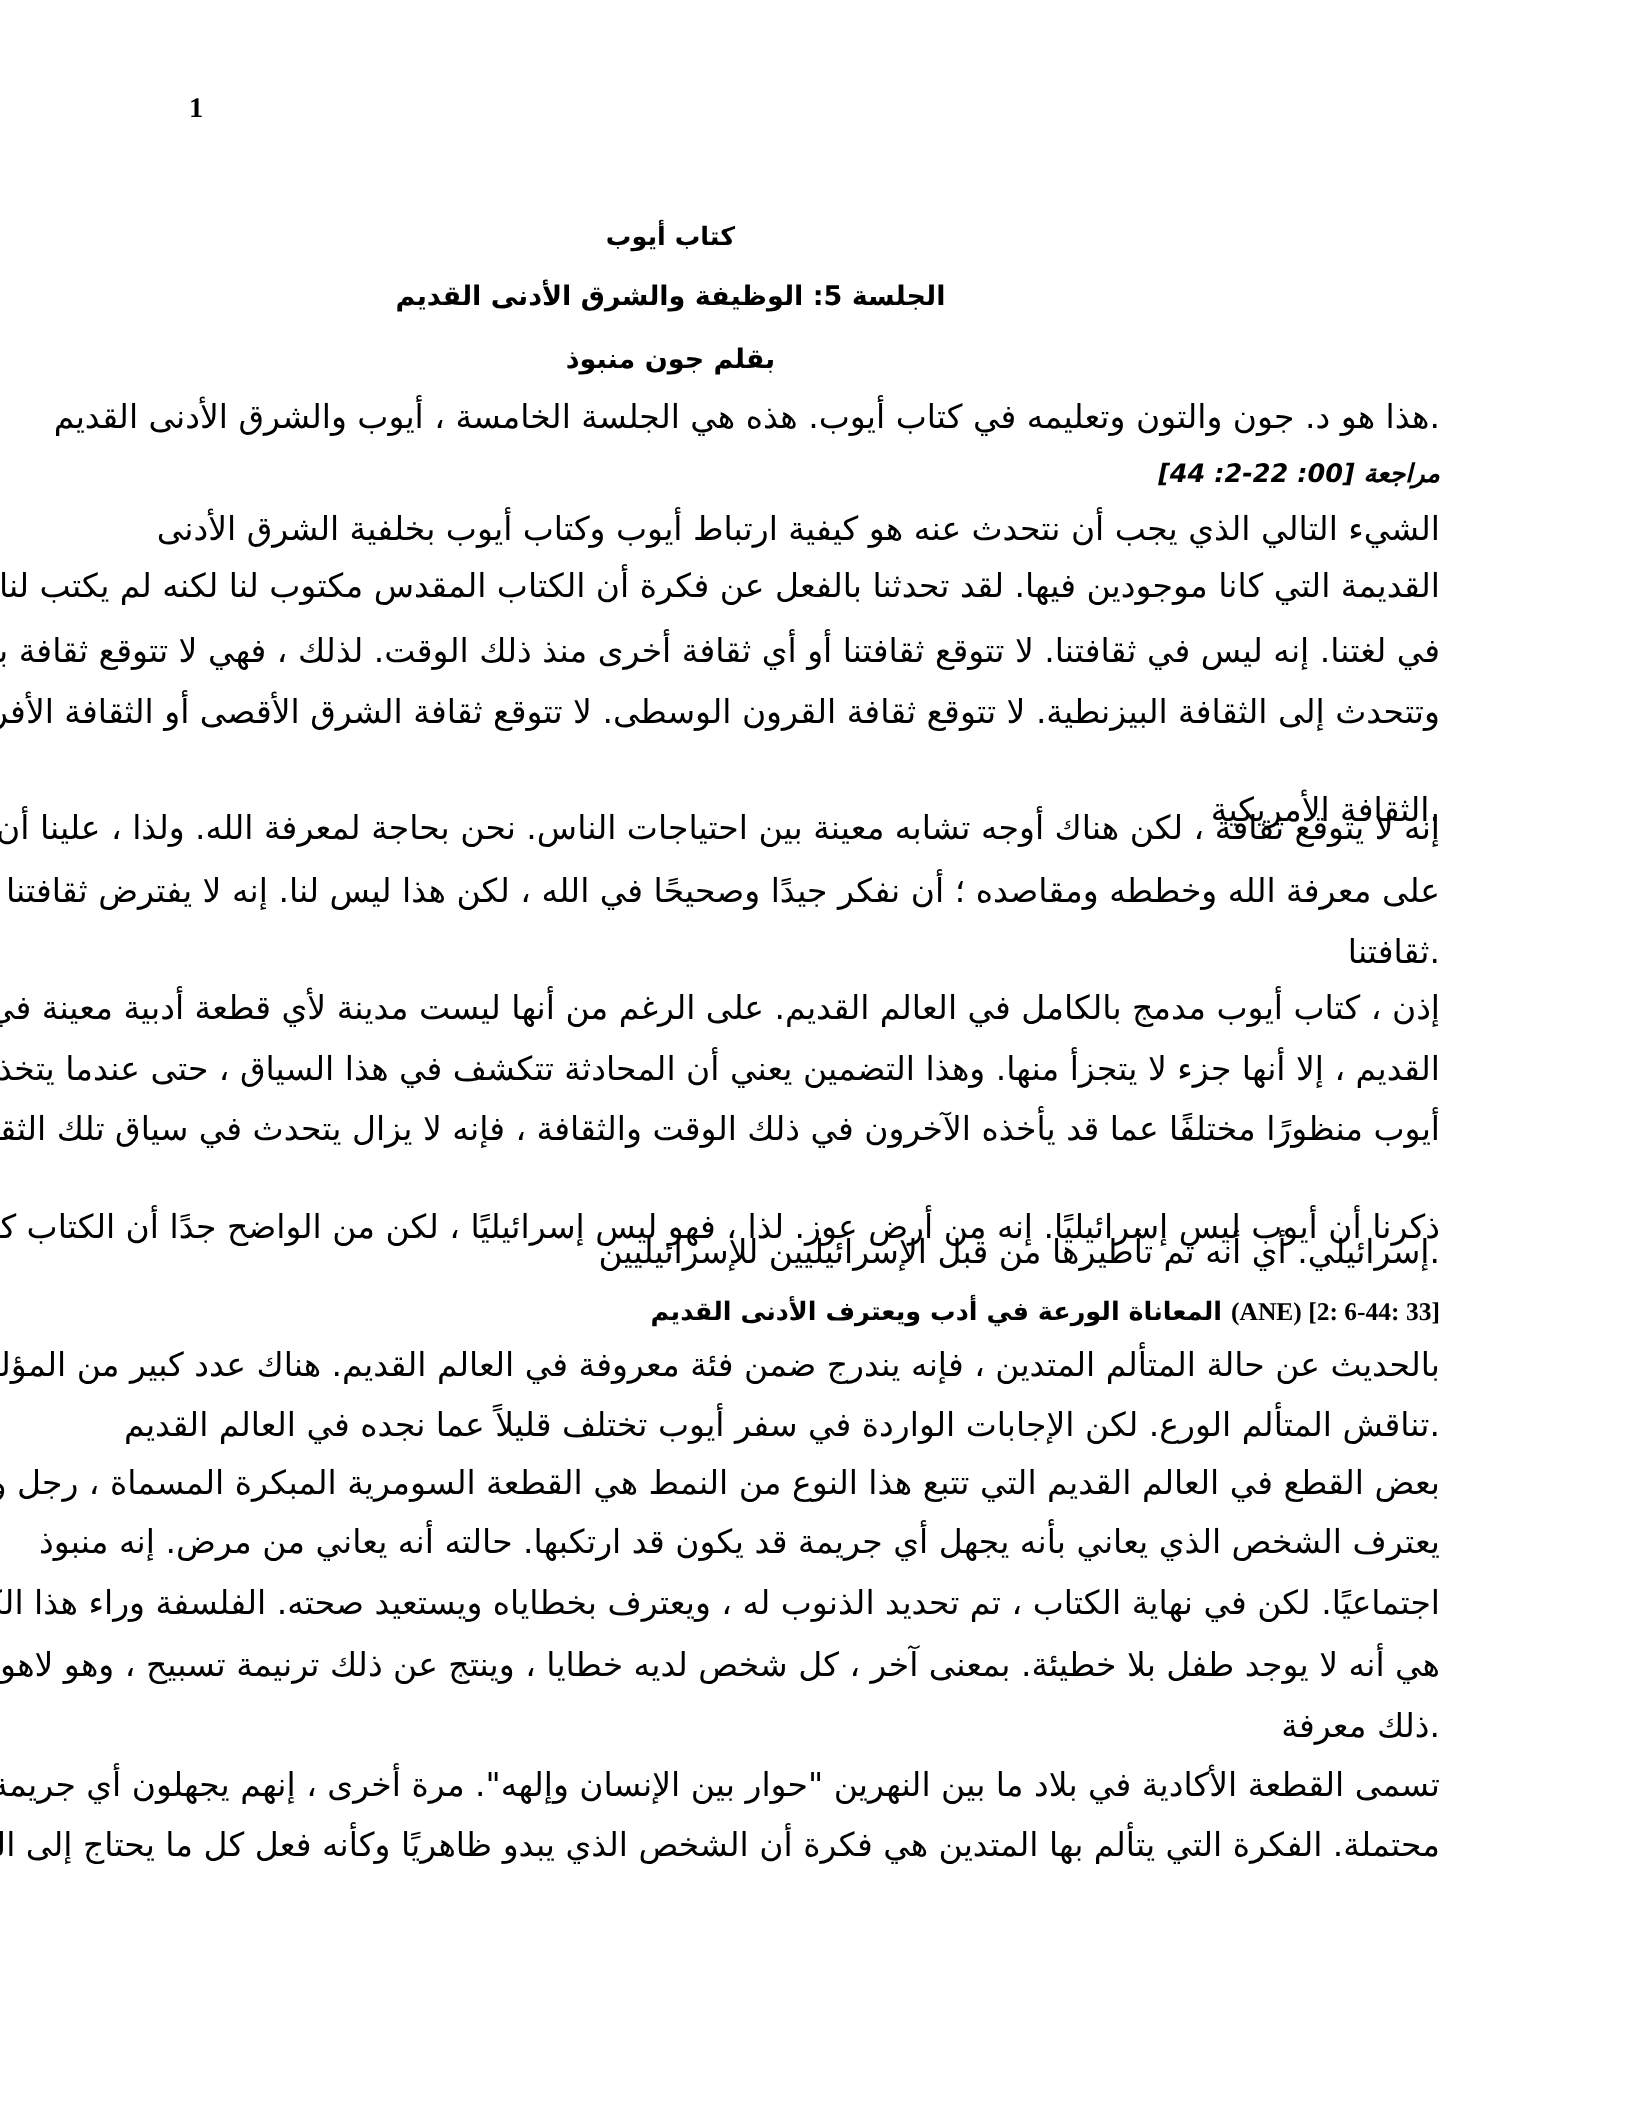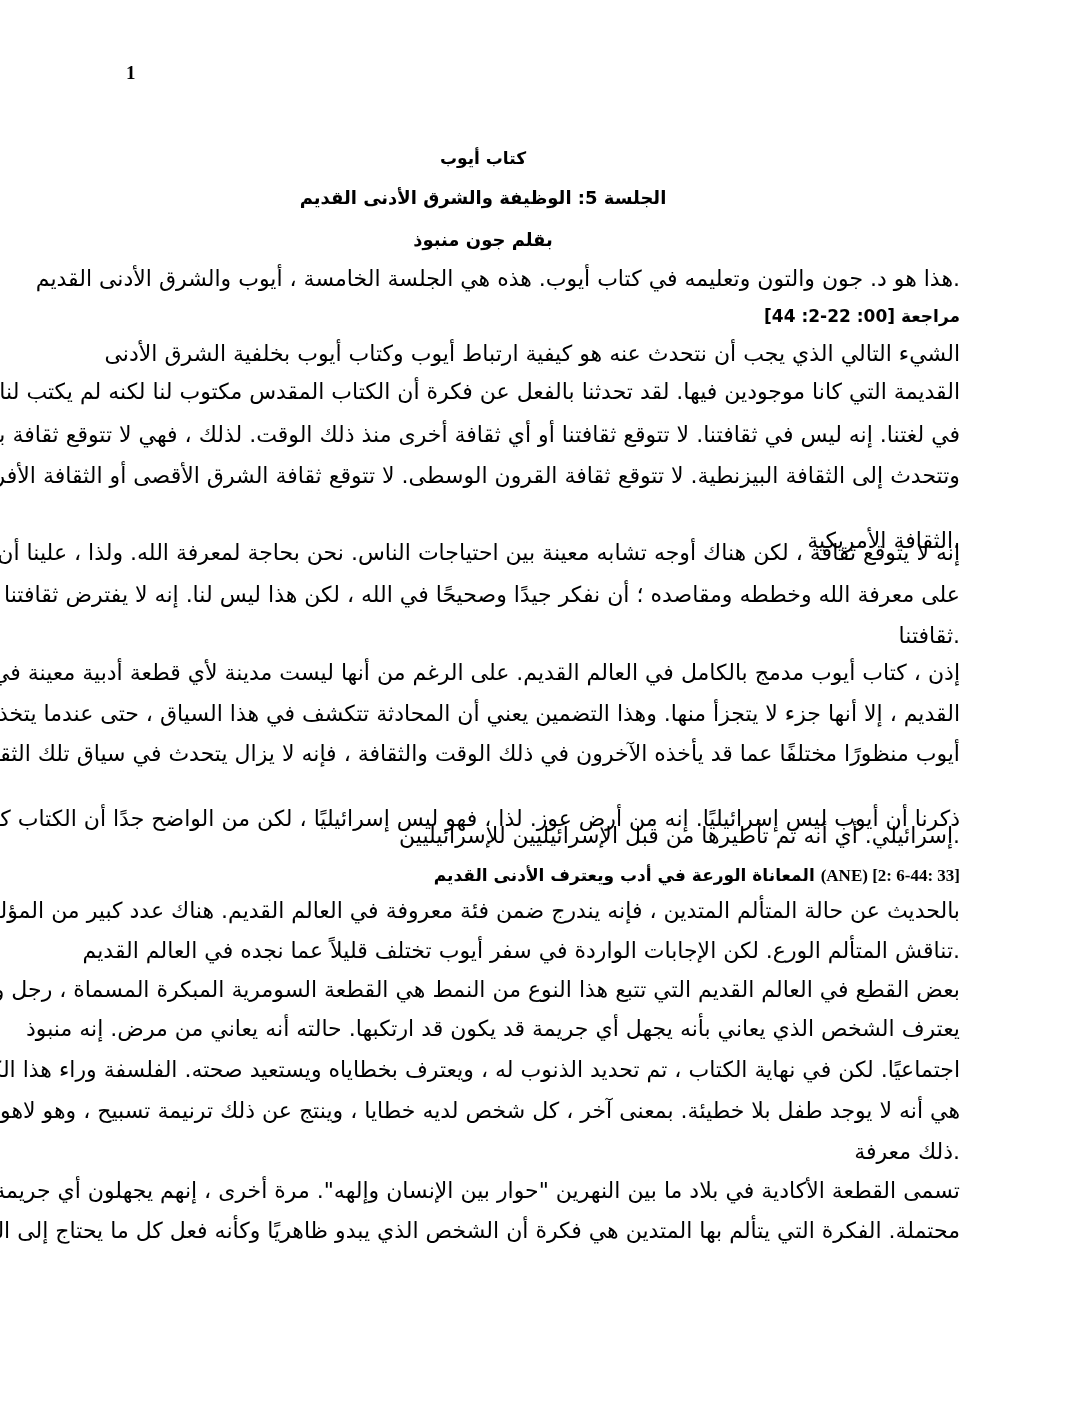--- a/index.html
+++ b/index.html
@@ -1,39 +1,39 @@
 <!DOCTYPE html>
 <html><head>
 <meta charset="utf-8">
 <style>
   html, body { margin: 0; padding: 0; background: #ffffff; }
   body { width: 1088px; height: 1408px; position: relative; overflow: hidden;
          font-family: "DejaVu Sans", "Liberation Sans", sans-serif; color: #000; }
   .page-number { position: absolute; left: 126px; top: 62px; font-family: "Liberation Serif", serif;
                  font-weight: bold; font-size: 19px; }
   .heading { position: absolute; left: 0; width: 894px; text-align: center; font-weight: bold;
-             font-size: 18px; direction: rtl; margin-left: 36px; }
+             font-size: 18px; direction: rtl; }
   .line { position: absolute; right: 128px; left: 158px; direction: rtl; font-size: 22px;
           white-space: nowrap; text-align: justify; text-align-last: right; line-height: 22px; }
   .line.just { text-align-last: justify; }
   .sec { font-weight: bold; font-size: 17px; }
   .sec .num { font-family: "Liberation Serif", serif; }
 </style>
 </head>
 <body>
 
 <div>
   <div class="page-number">1</div>
 
   <div class="heading" style="top:148px;font-size:17px;">كتاب أيوب</div>
   <div class="heading" style="top:187px;">الجلسة 5: الوظيفة والشرق الأدنى القديم</div>
   <div class="heading" style="top:229px;">بقلم جون منبوذ</div>
 
   <div class="line" style="top:268px;">.هذا هو د. جون والتون وتعليمه في كتاب أيوب. هذه هي الجلسة الخامسة ، أيوب والشرق الأدنى القديم</div>
-  <div class="line sec" style="top:305px;">مراجعة [00: 22-2: 44]</div>
+  <div class="line sec" style="top:305px;font-style:italic;">مراجعة [00: 22-2: 44]</div>
 
   <div class="line just" style="top:343px;">الشيء التالي الذي يجب أن نتحدث عنه هو كيفية ارتباط أيوب وكتاب أيوب بخلفية الشرق الأدنى</div>
   <div class="line just" style="top:381px;">القديمة التي كانا موجودين فيها. لقد تحدثنا بالفعل عن فكرة أن الكتاب المقدس مكتوب لنا لكنه لم يكتب لنا. إنه ليس</div>
   <div class="line just" style="top:424px;">في لغتنا. إنه ليس في ثقافتنا. لا تتوقع ثقافتنا أو أي ثقافة أخرى منذ ذلك الوقت. لذلك ، فهي لا تتوقع ثقافة بيزنطية</div>
   <div class="line just" style="top:465px;">وتتحدث إلى الثقافة البيزنطية. لا تتوقع ثقافة القرون الوسطى. لا تتوقع ثقافة الشرق الأقصى أو الثقافة الأفريقية أو</div>
   <div class="line" style="top:530px;">.الثقافة الأمريكية</div>
 
   <div class="line just" style="top:542px;">إنه لا يتوقع ثقافة ، لكن هناك أوجه تشابه معينة بين احتياجات الناس. نحن بحاجة لمعرفة الله. ولذا ، علينا أن نساعدنا</div>
   <div class="line just" style="top:584px;">على معرفة الله وخططه ومقاصده ؛ أن نفكر جيدًا وصحيحًا في الله ، لكن هذا ليس لنا. إنه لا يفترض ثقافتنا أو يتوقع</div>
   <div class="line" style="top:625px;">.ثقافتنا</div>

